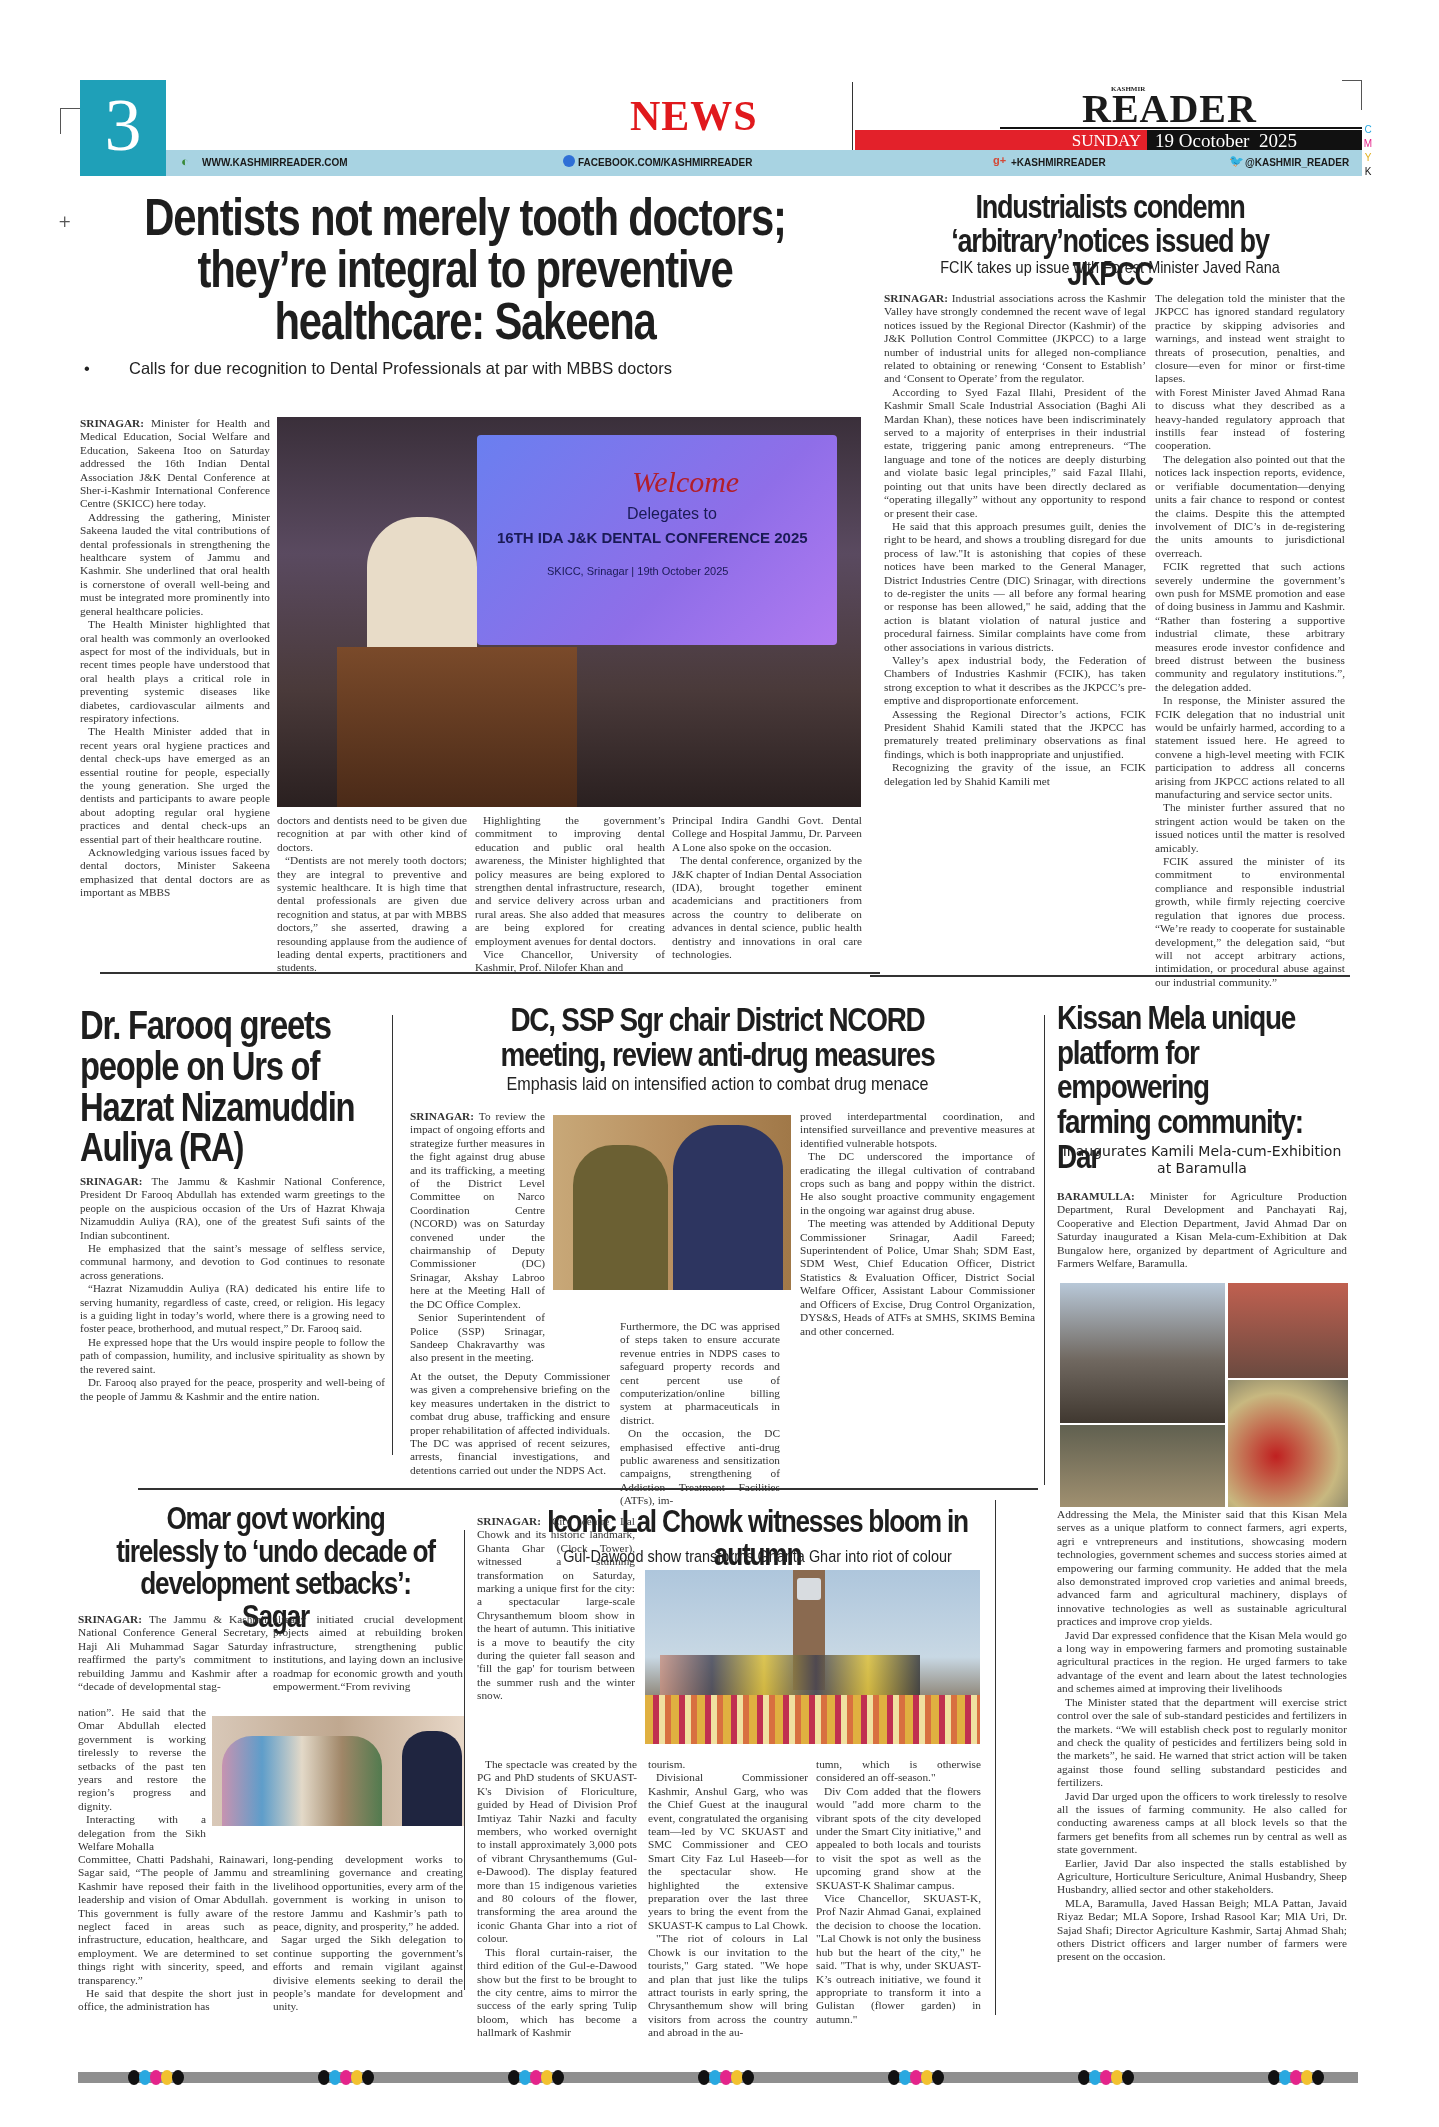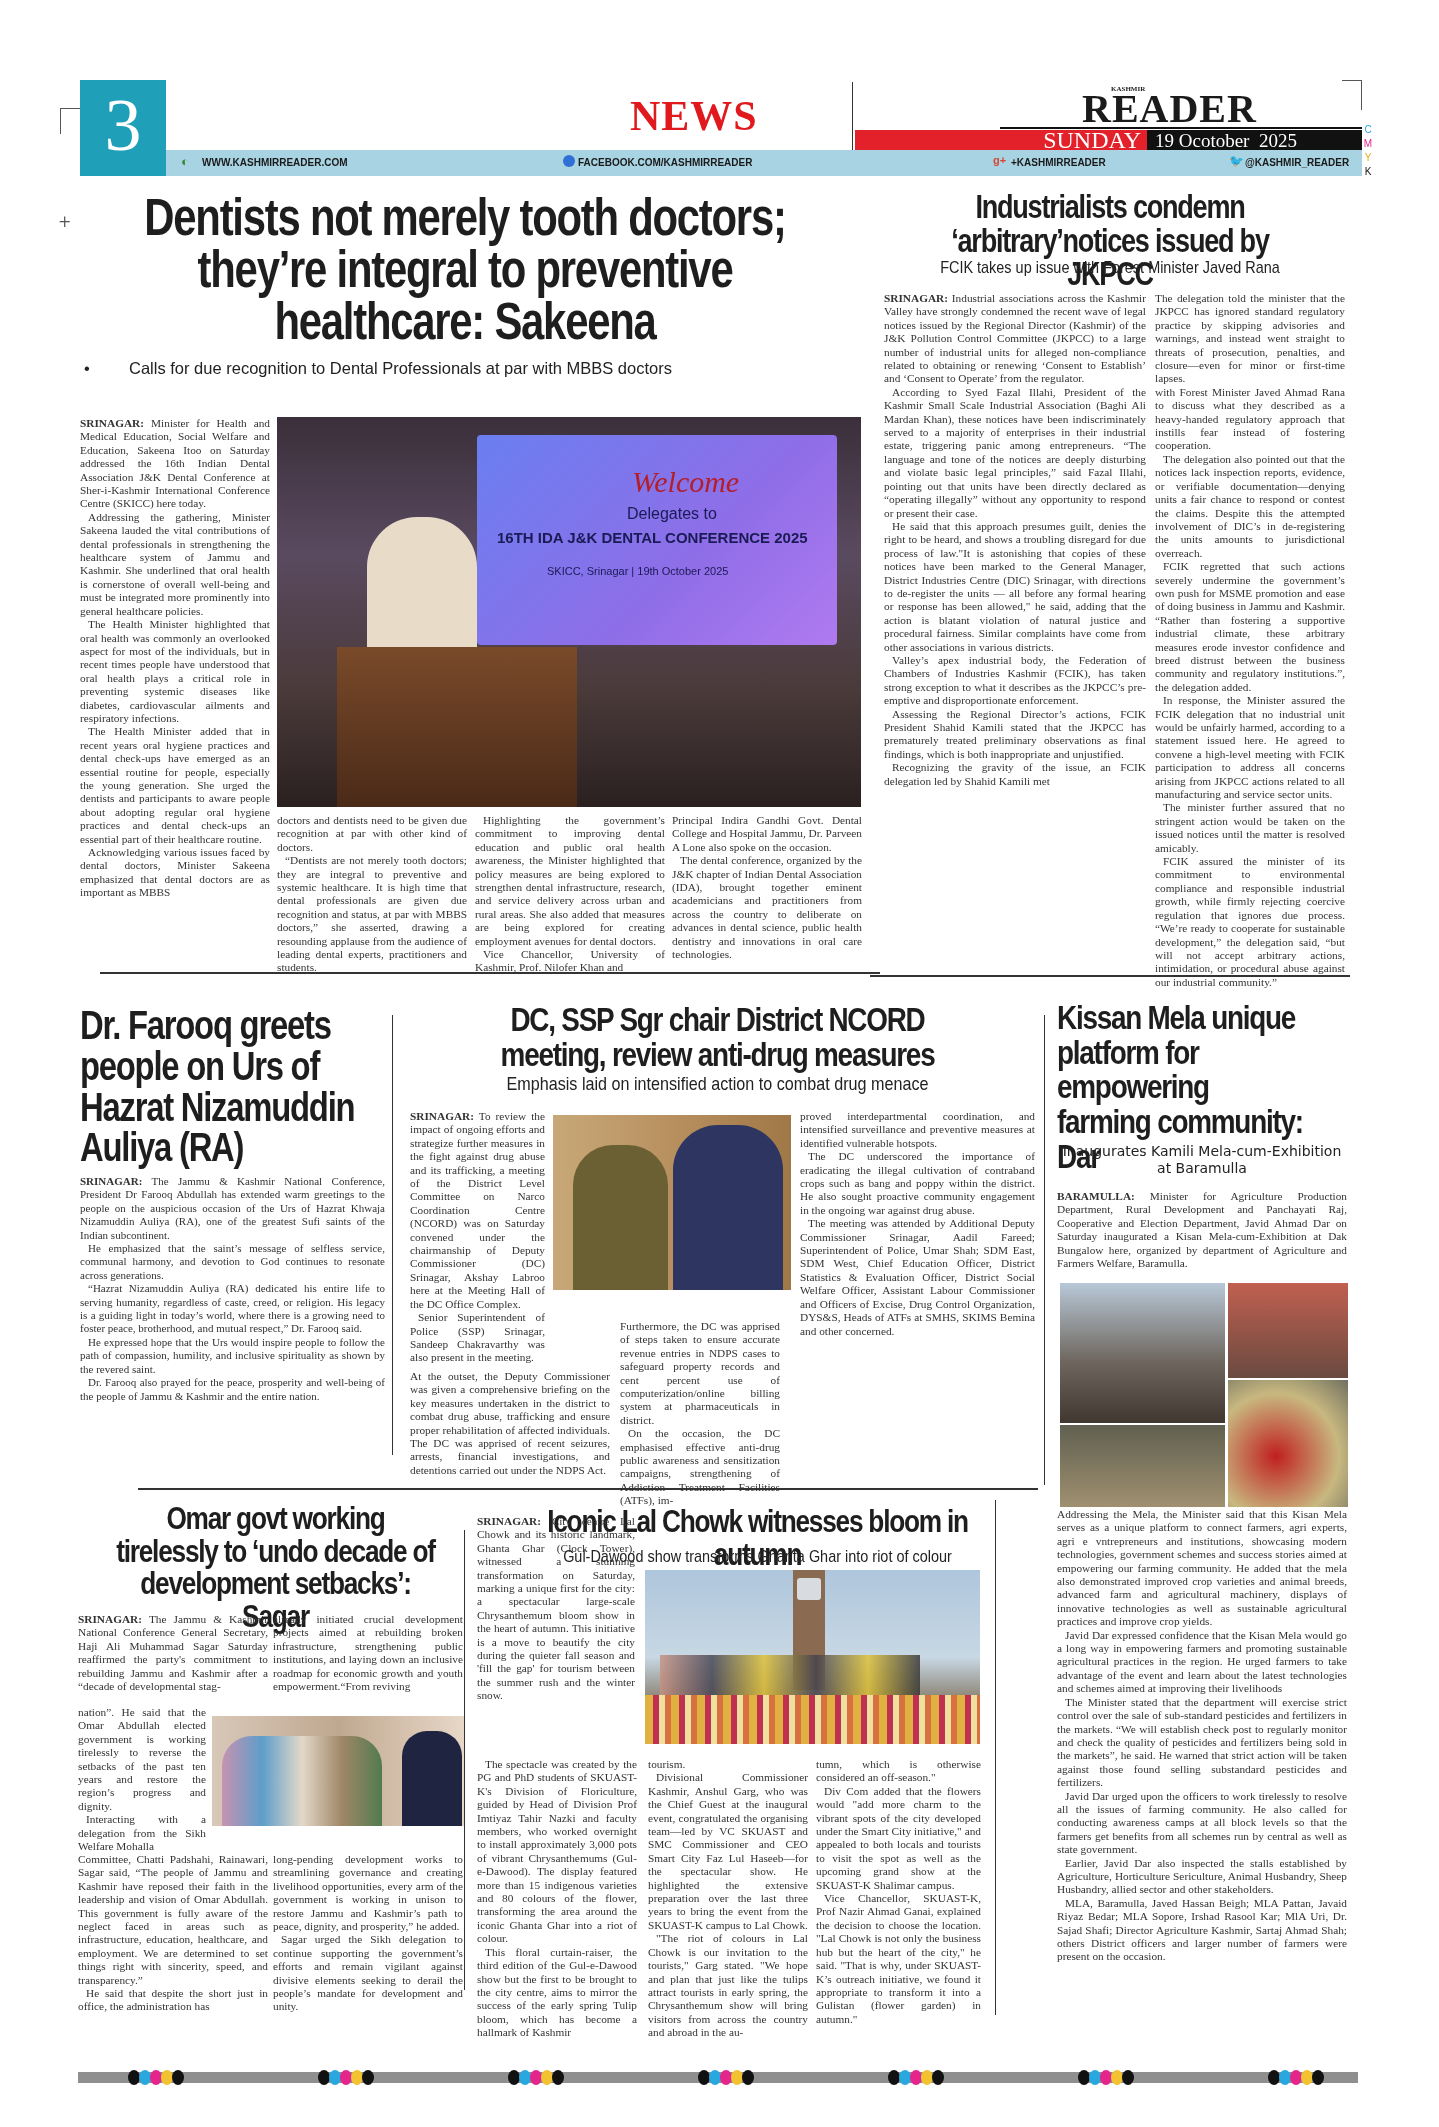--- a/index.html
+++ b/index.html
@@ -32,21 +32,21 @@
 <body>
 
 <div class="abs" style="left:60px;top:108px;width:20px;height:26px;border-top:1px solid #555;border-left:1px solid #555;"></div>
 <div class="abs pagenum">3</div>
 <div class="abs newsword">NEWS</div>
 <div class="abs" style="left:852px;top:82px;width:1px;height:68px;background:#333;"></div>
 <div class="abs brand-small">KASHMIR</div>
 <div class="abs brand">READER</div>
 <div class="abs" style="left:1000px;top:127px;width:362px;height:2px;background:#111;"></div>
 <div class="abs datebar-red">
-  <span style="position:absolute;right:6px;top:0;color:#fff;font-family:'Liberation Serif',serif;font-size:24px;line-height:21px;">SUNDAY</span>
+  <span style="position:absolute;right:6px;top:0;color:#fff;font-family:'Liberation Serif',serif;font-size:17px;line-height:21px;">SUNDAY</span>
 </div>
 <div class="abs datebar-black">
   <span style="position:absolute;left:8px;top:0;color:#fff;font-family:'Liberation Serif',serif;font-size:19px;line-height:21px;white-space:pre;">19 Ocotober  2025</span>
 </div>
 <div class="abs" style="left:1342px;top:80px;width:20px;height:30px;border-top:1px solid #555;border-right:1px solid #555;"></div>
 <div class="abs cmyk">
   <div style="color:#29a8e0">C</div>
   <div style="color:#e4258b">M</div>
   <div style="color:#e0b020">Y</div>
   <div style="color:#111">K</div>

